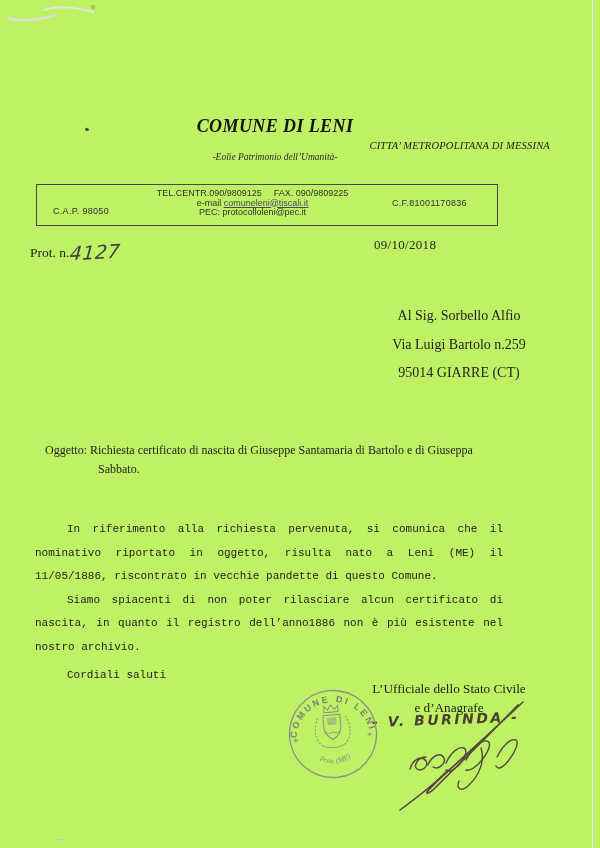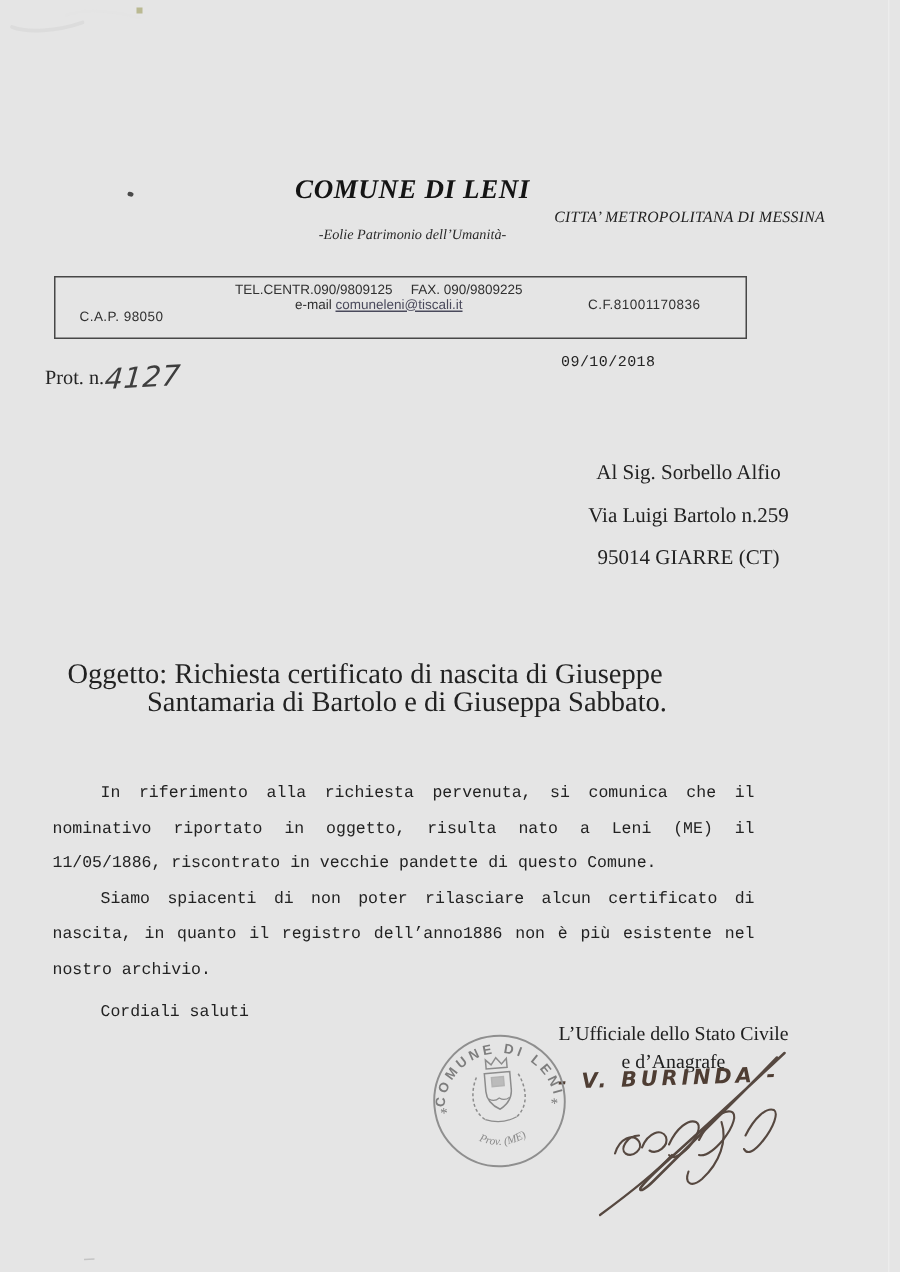--- a/index.html
+++ b/index.html
@@ -1,21 +1,21 @@
 <!DOCTYPE html>
 <html><head>
 <meta charset="utf-8">
 <style>
   html,body{margin:0;padding:0;}
   body{
     width:600px;height:848px;position:relative;overflow:hidden;
     background:#fdfdfc;color:#262626;
     font-family:"Liberation Serif", serif;
   }
-  .page{position:absolute;inset:0;background:#e5e5e5;}
+  .page{position:absolute;inset:0;background:#bef264;}
   .scan-edge{position:absolute;top:0;left:592px;width:1px;height:848px;background:#ececec;}
   .scan-dash{position:absolute;left:56px;top:839px;width:7px;height:1px;background:#c4c4c4;transform:rotate(-4deg);}
 
   
   .letterhead{position:absolute;left:0;top:116px;width:550px;text-align:center;color:#141414;}
   .lh-title{font-size:18px;font-weight:bold;font-style:italic;letter-spacing:0.4px;}
   .lh-sub{margin-top:3px;font-size:10.5px;font-style:italic;letter-spacing:0.2px;color:#222;text-align:right;}
   .lh-motto{margin-top:1px;font-size:9.5px;font-style:italic;color:#2a2a2a;}
   .title-dot{position:absolute;left:85px;top:128px;width:4px;height:3px;background:#4a4a4a;border-radius:50% 40% 55% 50%;transform:rotate(18deg);}
 
@@ -31,30 +31,30 @@
   .email{color:#4a4a5c;text-decoration:underline;}
   .cf{position:absolute;left:355px;top:13px;letter-spacing:0.3px;}
 
   
   .prot{position:absolute;left:30px;top:241px;font-size:13.5px;color:#242424;}
   .hand-number{
     display:inline-block;font-family:"DejaVu Sans", sans-serif;font-style:italic;
     font-size:19px;color:#3e3e3e;transform:skewX(-8deg) rotate(-3deg);
     margin-left:1px;vertical-align:-2px;letter-spacing:0.5px;
   }
-  .date{position:absolute;left:374px;top:237px;font-size:10px;color:#242424;letter-spacing:0.3px;font-family:Liberation Mono, monospace;}
+  .date{position:absolute;left:374px;top:237px;font-size:13px;color:#242424;letter-spacing:0.3px;}
 
   
   .recipient{position:absolute;left:348px;top:302px;width:222px;text-align:center;font-size:14px;line-height:28.5px;color:#222;}
 
   
   .subject{
     position:absolute;left:45px;top:441px;width:392px;
     padding-left:53px;text-indent:-53px;
-    font-size:19px;line-height:18.5px;color:#222;
+    font-size:12px;line-height:18.5px;color:#222;
   }
 
   
   .body-text{position:absolute;left:35px;top:518px;width:468px;font-size:11px;line-height:23.6px;color:#222;font-family:Liberation Mono, monospace;}
   .body-text p{margin:0;text-align:justify;text-indent:32px;}
   .body-text p.closing{text-align:left;margin-top:4px;}
 
   
   .signoff{position:absolute;left:356px;top:679px;width:186px;text-align:center;font-size:13.2px;line-height:19px;color:#202020;}
   .hand-name{
@@ -89,20 +89,21 @@
   <div class="info-box">
     <div class="cap">C.A.P.  98050</div>
     <div class="center-col">
       <div>
         <span>TEL.CENTR.090/9809125</span><span class="faxgap">FAX. 090/9809225</span>
       </div>
       <div>
         <span>e-mail</span>
         <span class="email">comuneleni@tiscali.it</span>
       </div>
+      <div>PEC: protocolloleni@pec.it</div>
     </div>
     <div class="cf">C.F.81001170836</div>
   </div>
 
   <div class="prot">
     <span>Prot. n.</span><span class="hand-number">4127</span>
   </div>
   <div class="date">09/10/2018</div>
 
   <div class="recipient">

